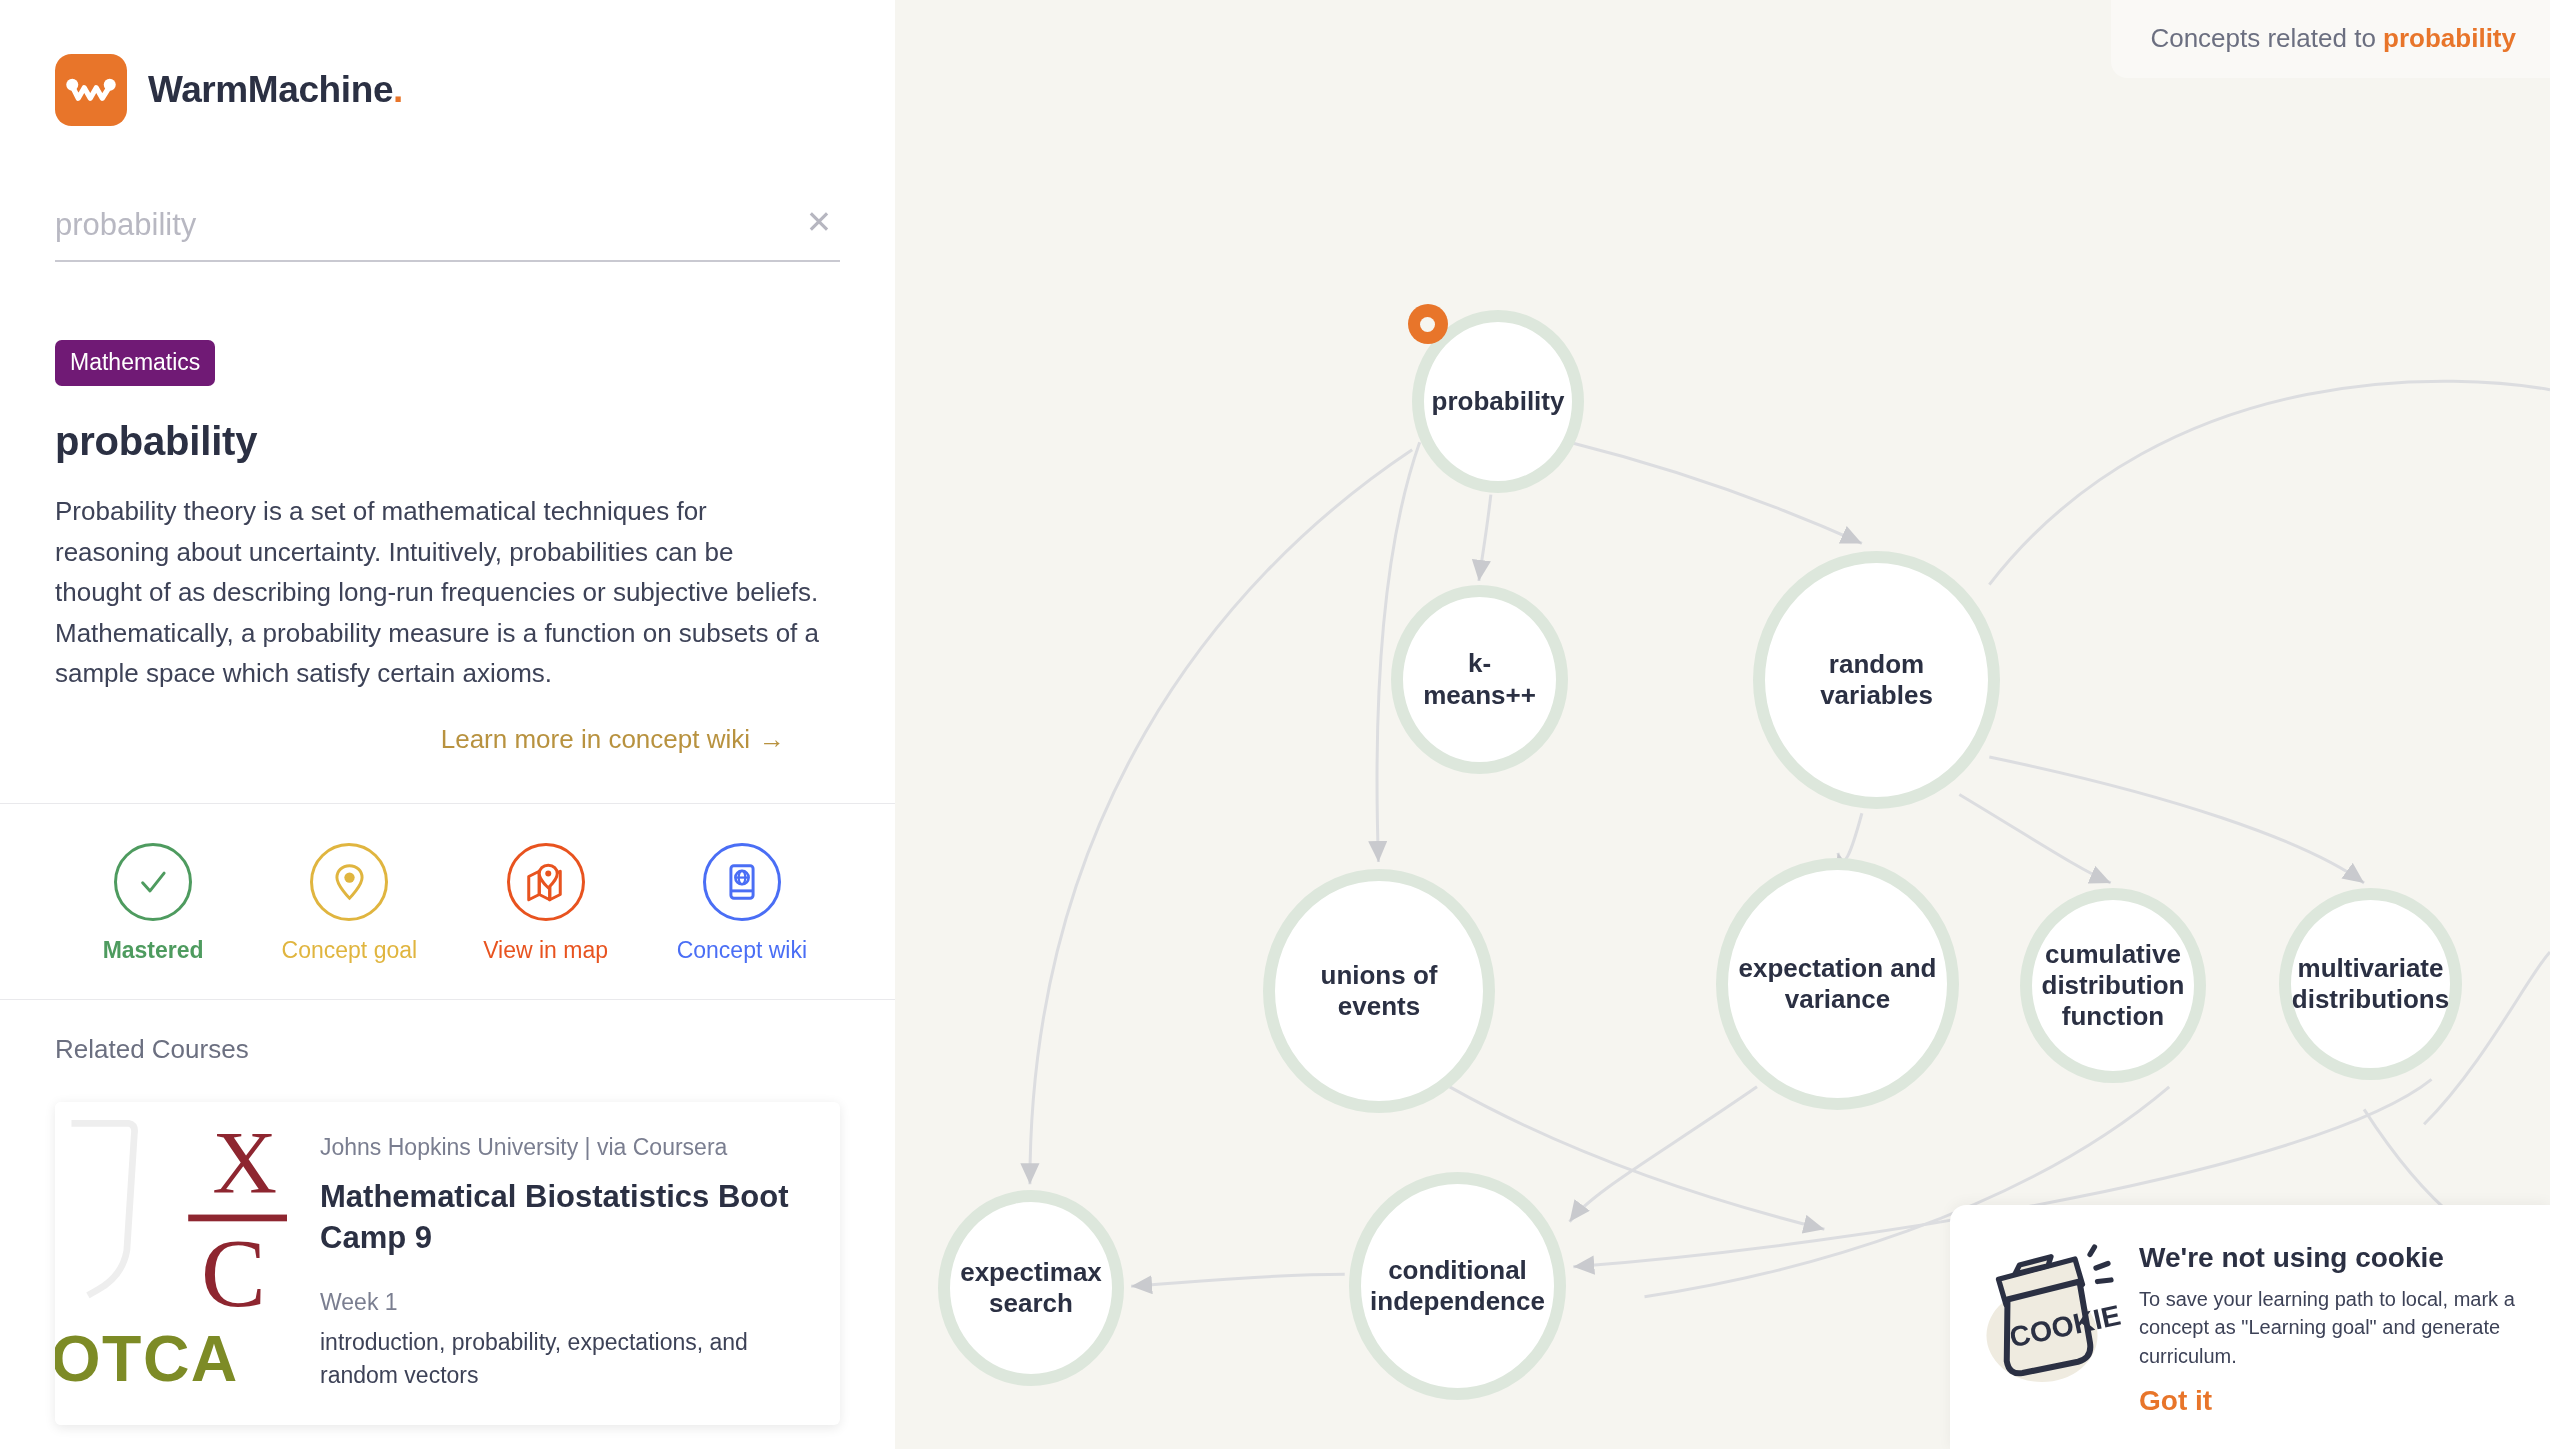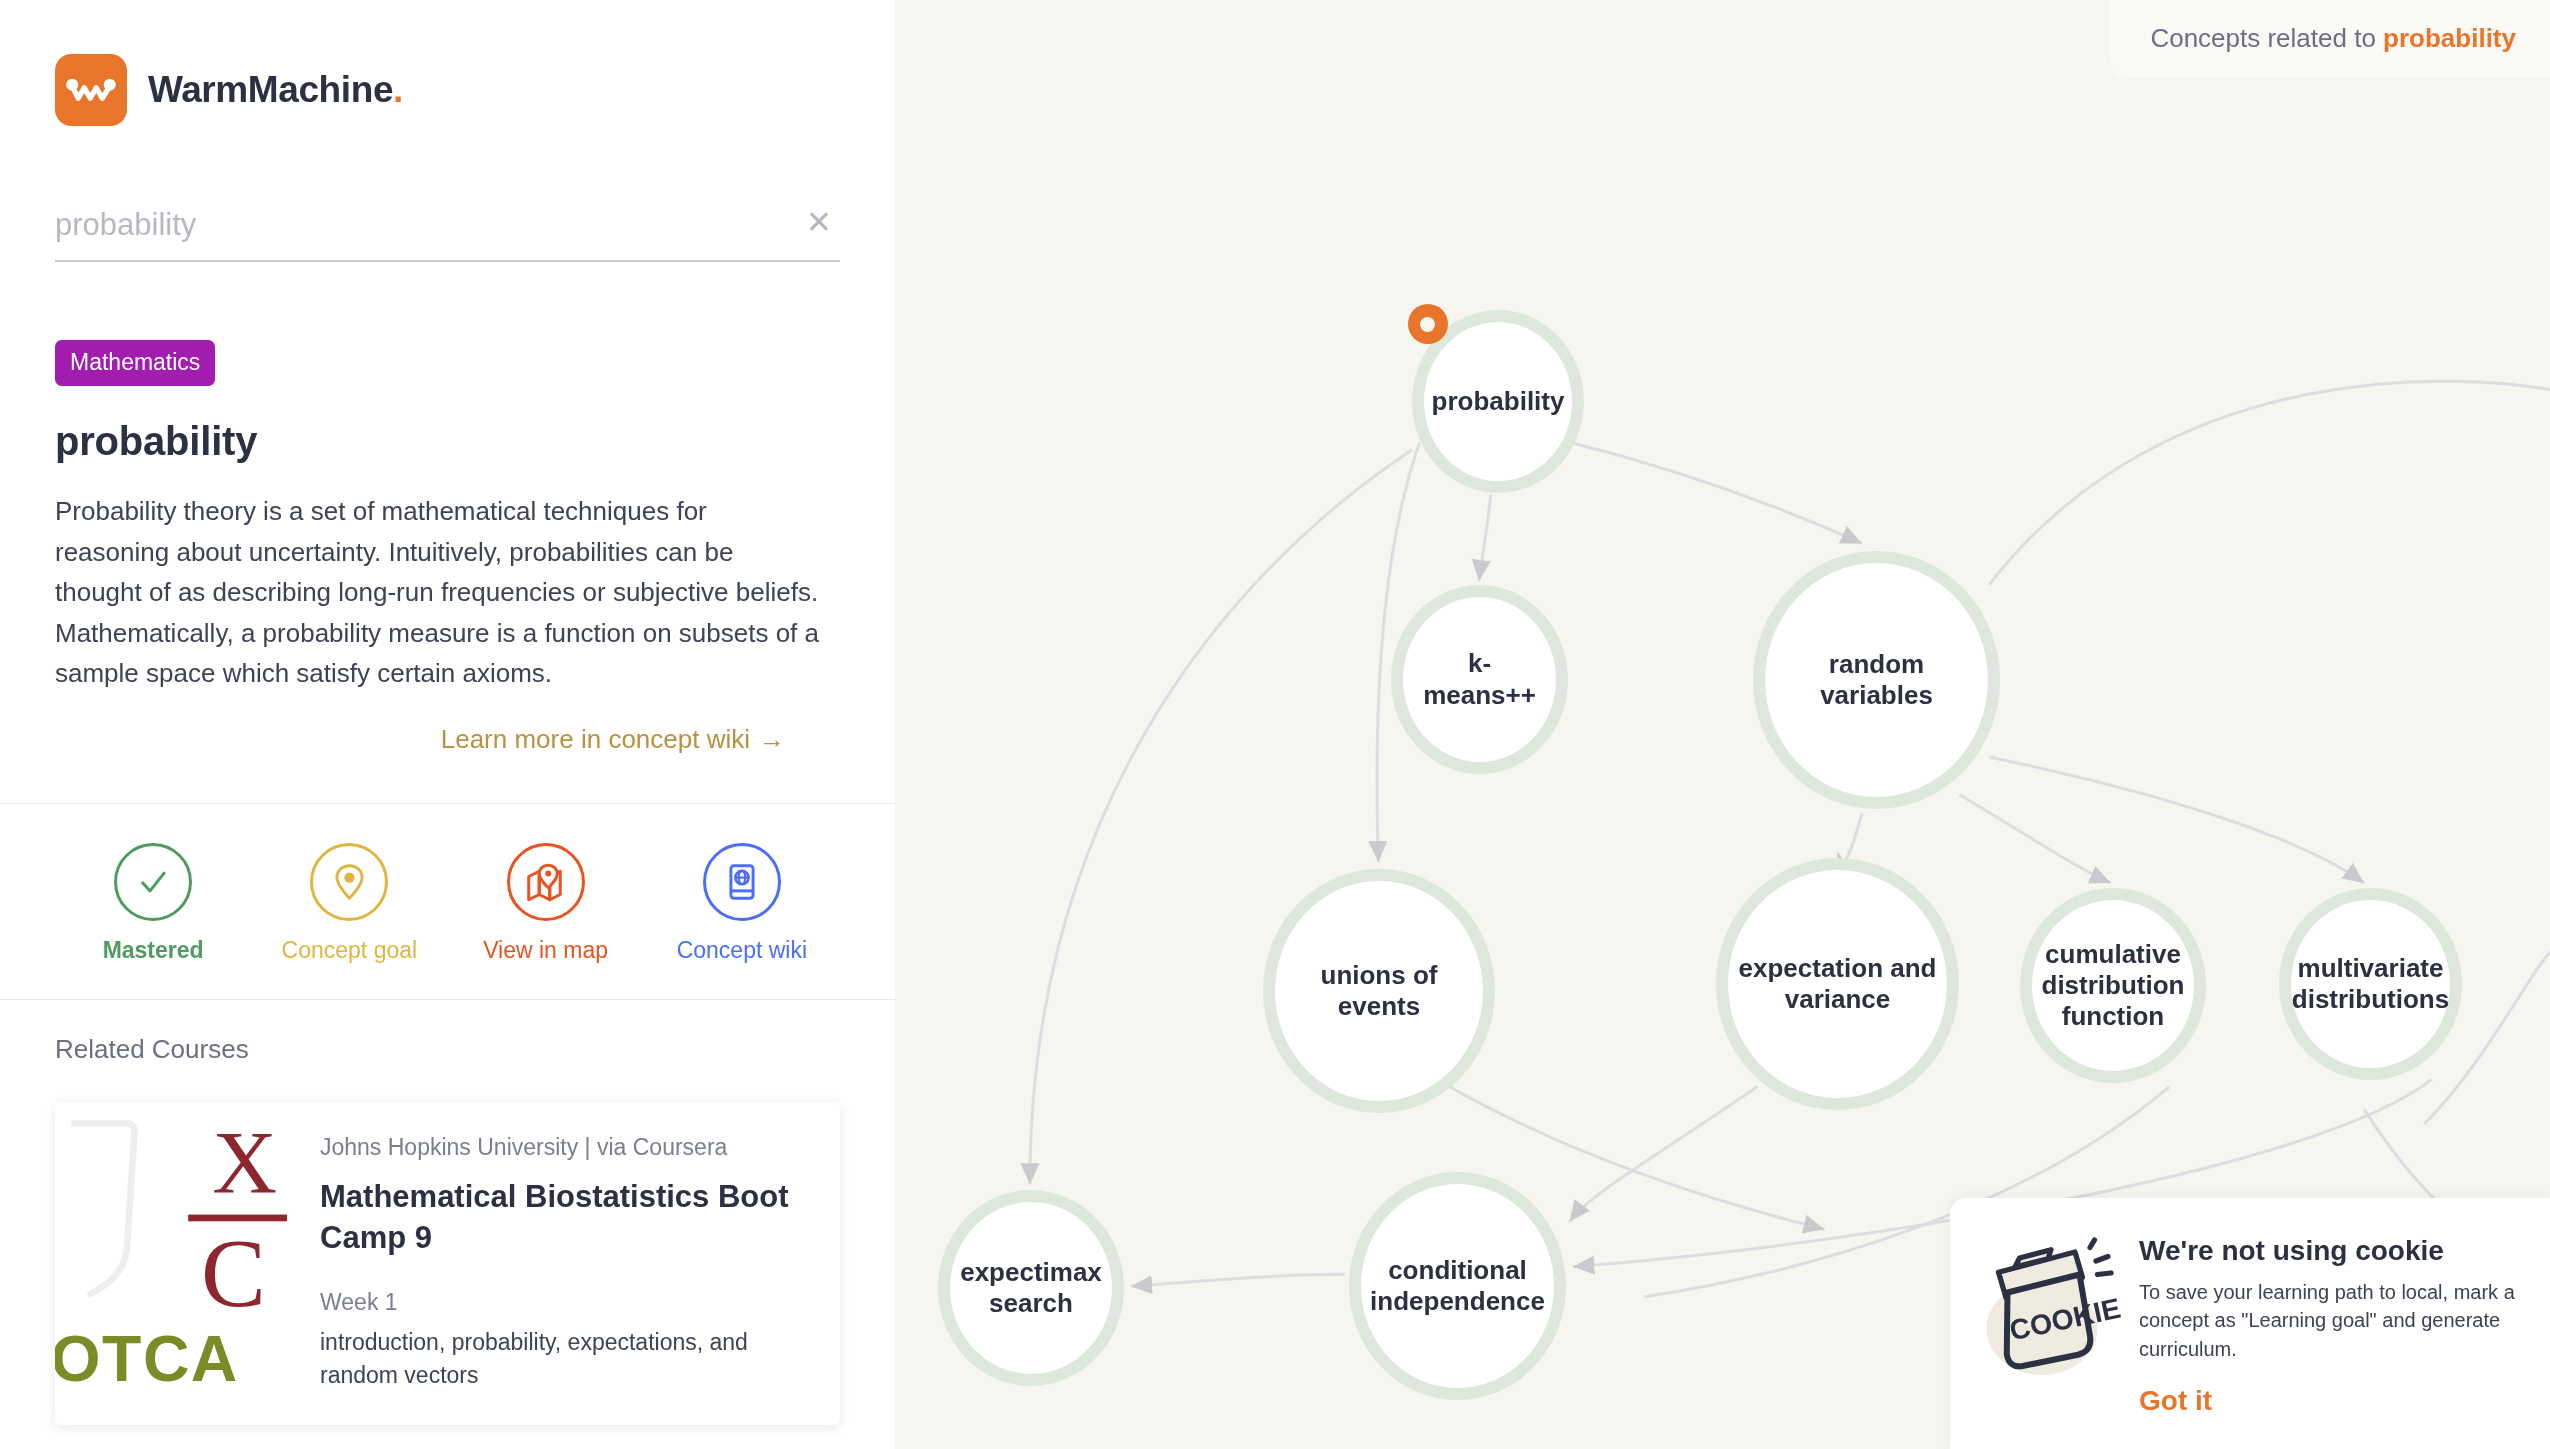--- a/index.html
+++ b/index.html
@@ -50,21 +50,21 @@
     position: absolute; right: 3px; top: -3px;
     width: 36px; height: 36px; cursor: pointer;
     color: #b6b6c0; font-size: 31.5px; line-height: 34px; text-align: center;
     font-weight: 300;
     background: none; border: none; font-family: "Liberation Sans", sans-serif;
   }
 
   .tag {
     display: inline-block;
     margin: 78px 0 0 55px;
-    background: #a21caf; color: #ffffff;
+    background: #701a75; color: #ffffff;
     border-radius: 6.7px;
     padding: 9px 15px 10.5px 15px;
     font-size: 23px;
   }
 
   .concept-title {
     margin: 33px 0 0 55px;
     font-size: 40px; font-weight: 700; color: #2b3043;
     letter-spacing: -0.2px;
   }
@@ -176,21 +176,21 @@
     border-top-left-radius: 16.5px;
     display: flex; gap: 13.5px; padding: 33px 30px 33px 25.5px;
     box-shadow: 0 -1.5px 13.5px rgba(0,0,0,0.05);
     z-index: 8;
   }
   .cookie-icon { flex: 0 0 150px; position: relative; }
   .cookie-body { padding-top: 4.5px; }
   .cookie-title { font-size: 28px; font-weight: 700; color: #2b3043; }
   .cookie-text { margin-top: 10.5px; font-size: 20px; line-height: 1.44; color: #3d4257; }
   .cookie-cta {
-    margin-top: 21px; font-size: 28px; font-weight: 700; color: #e8752a;
+    margin-top: 14px; font-size: 28px; font-weight: 700; color: #e8752a;
     cursor: pointer; display: inline-block;
   }
 </style>
 </head>
 <body>
 
 <div id="app">
 
   <aside class="sidebar">
 

